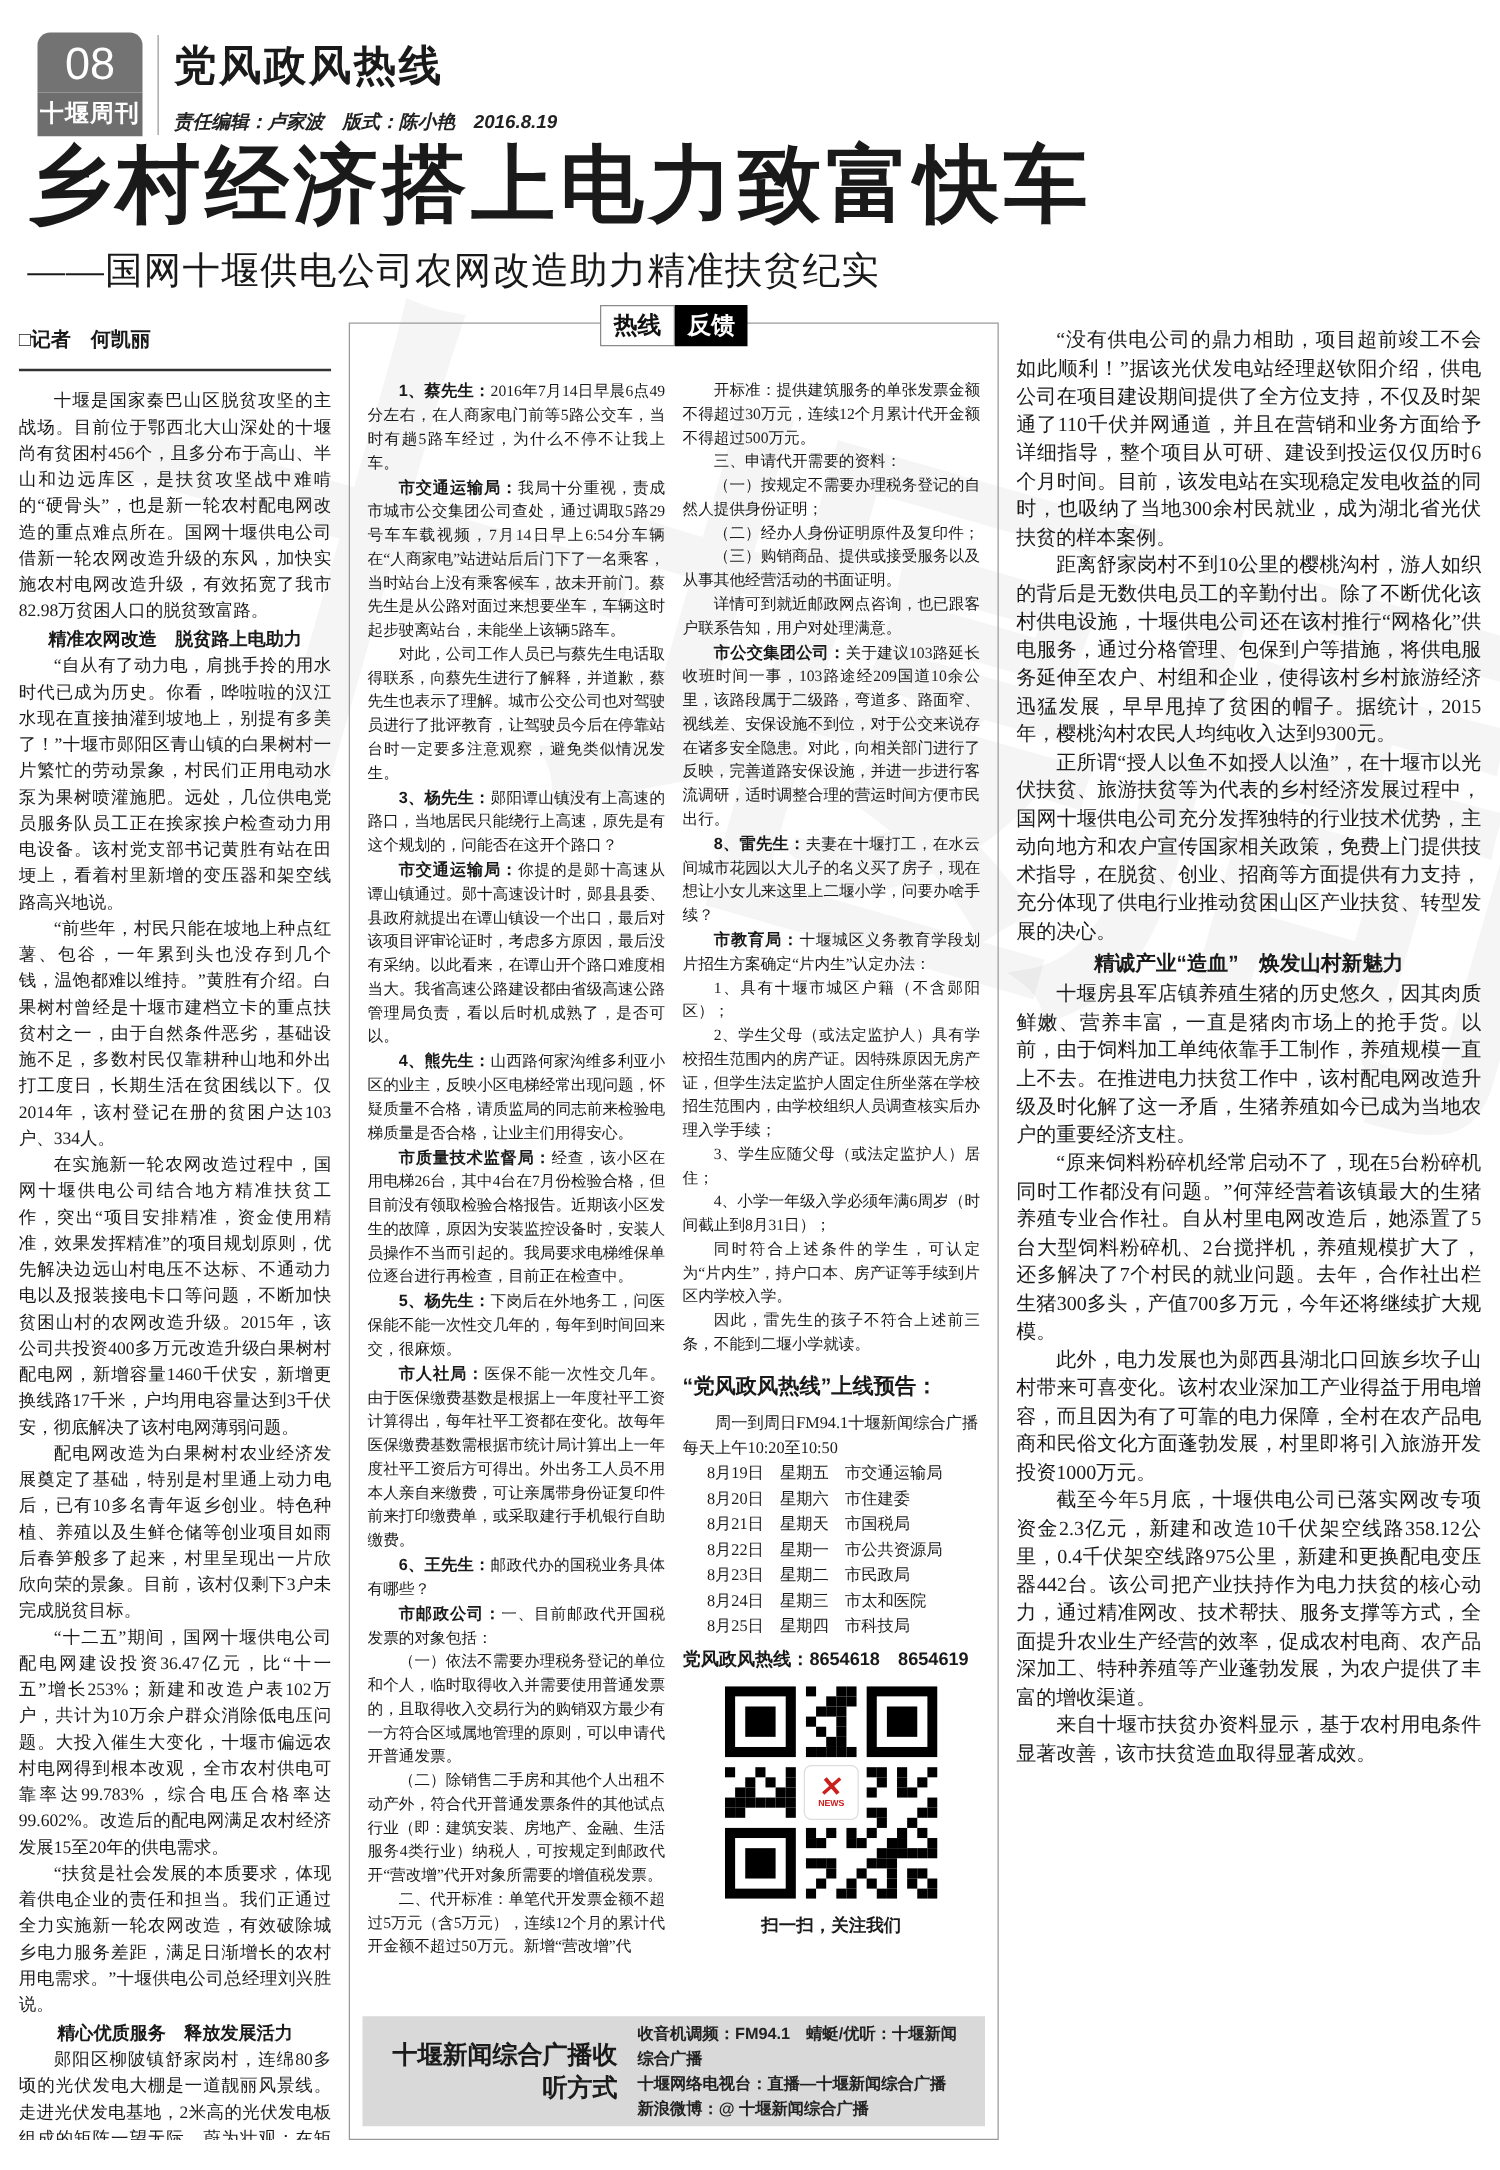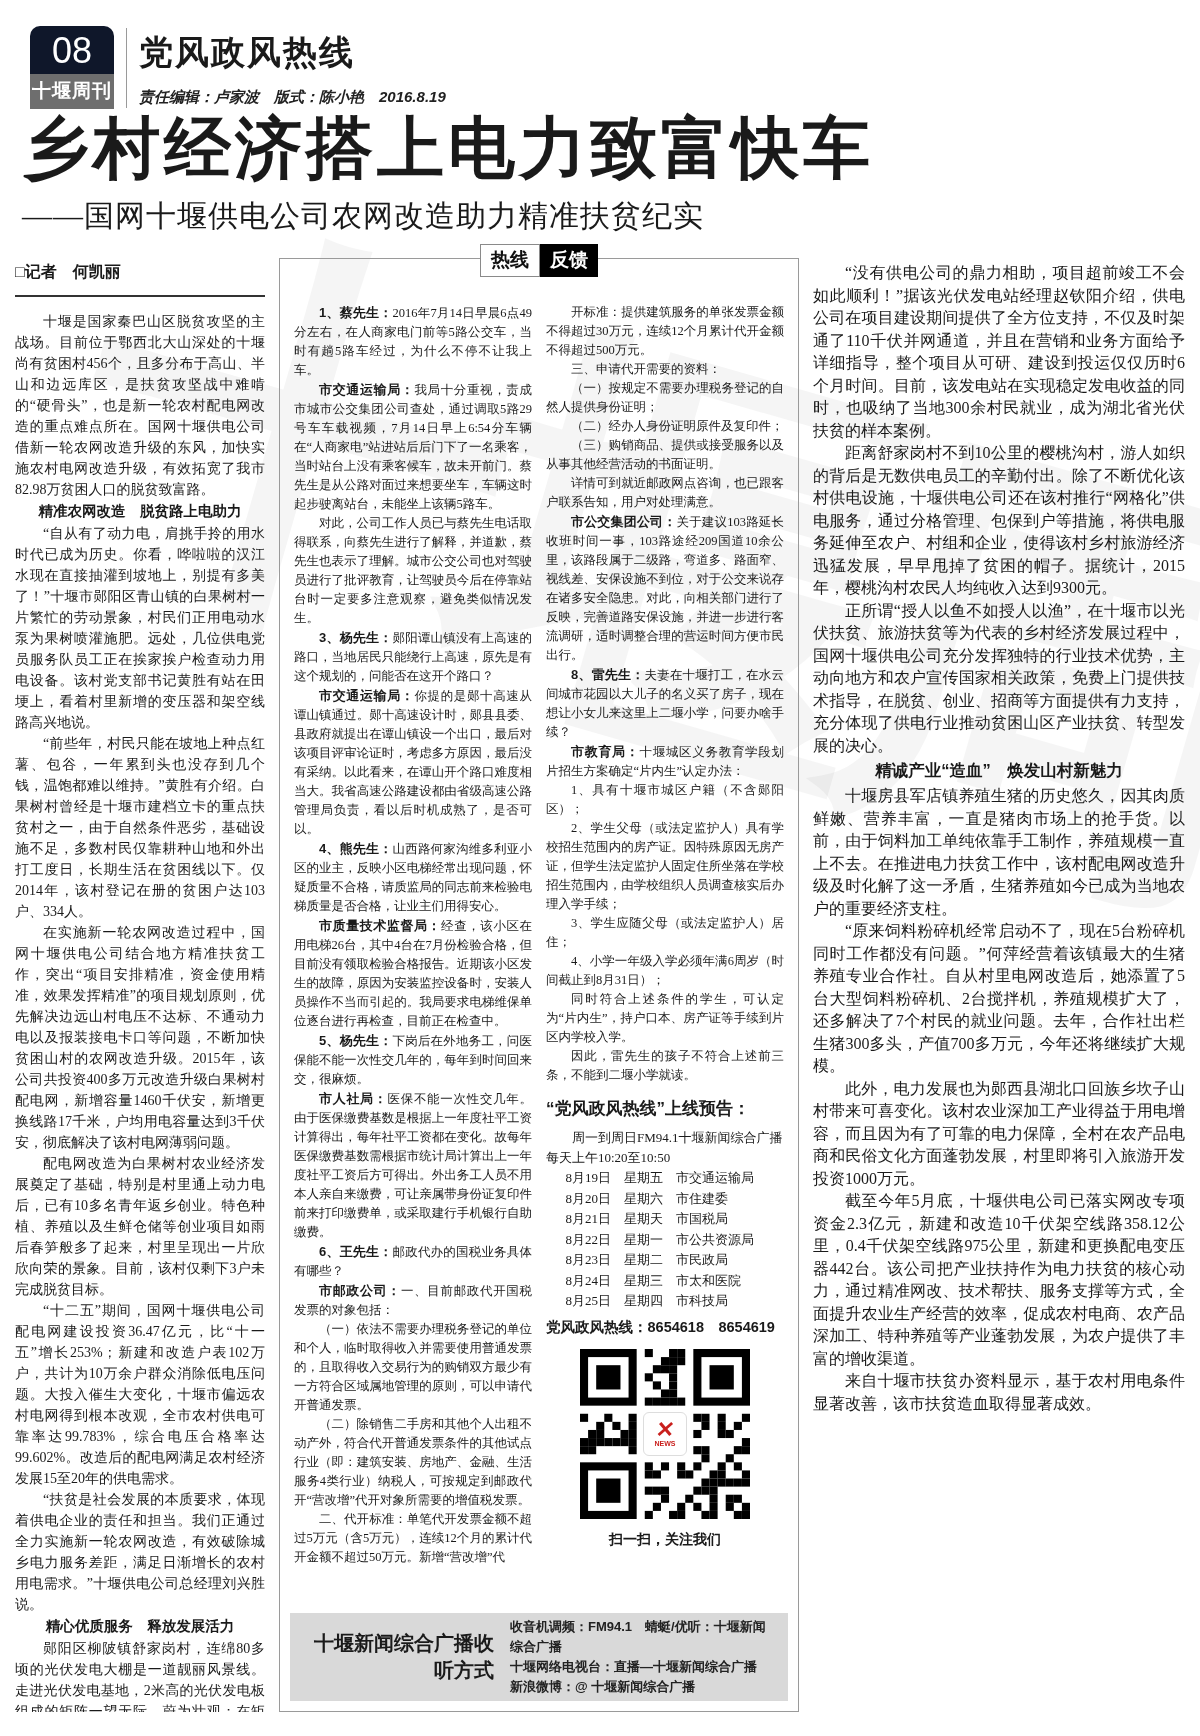--- a/index.html
+++ b/index.html
@@ -10,21 +10,21 @@
 
   
   .wm { position:absolute; top:300px; left:60px; width:1400px;
         font-size:430px; font-weight:bold; color:rgba(110,110,110,0.07);
         transform:rotate(16deg); white-space:nowrap; letter-spacing:-30px;
         font-family:"Liberation Sans", sans-serif; pointer-events:none; z-index:0; }
 
   
   .masthead { position:absolute; top:26px; left:30px; display:flex; align-items:flex-start; z-index:2; }
   .mast-badge { width:84px; }
-  .pagenum { background:#0f172a; color:#fff; font-family:"Liberation Sans",sans-serif;
+  .pagenum { background:#737373; color:#fff; font-family:"Liberation Sans",sans-serif;
              font-size:36px; text-align:center; border-radius:10px 10px 0 0; padding:4px 0 2px; }
   .pubname { background:#6e6e6e; color:#fff; font-family:"Liberation Sans",sans-serif;
              font-weight:bold; font-size:19px; text-align:center; padding:4px 0 5px; letter-spacing:1px; }
   .mast-sep { width:1px; background:#9a9a9a; height:80px; margin:2px 12px 0 12px; }
   .mast-right { padding-top:4px; }
   .section-title { font-family:"Liberation Sans",sans-serif; font-weight:bold; font-size:34px; letter-spacing:2px; }
   .editor-line { font-family:"Liberation Sans",sans-serif; font-weight:bold; font-style:italic;
                  font-size:15px; margin-top:12px; color:#222; }
 
   

